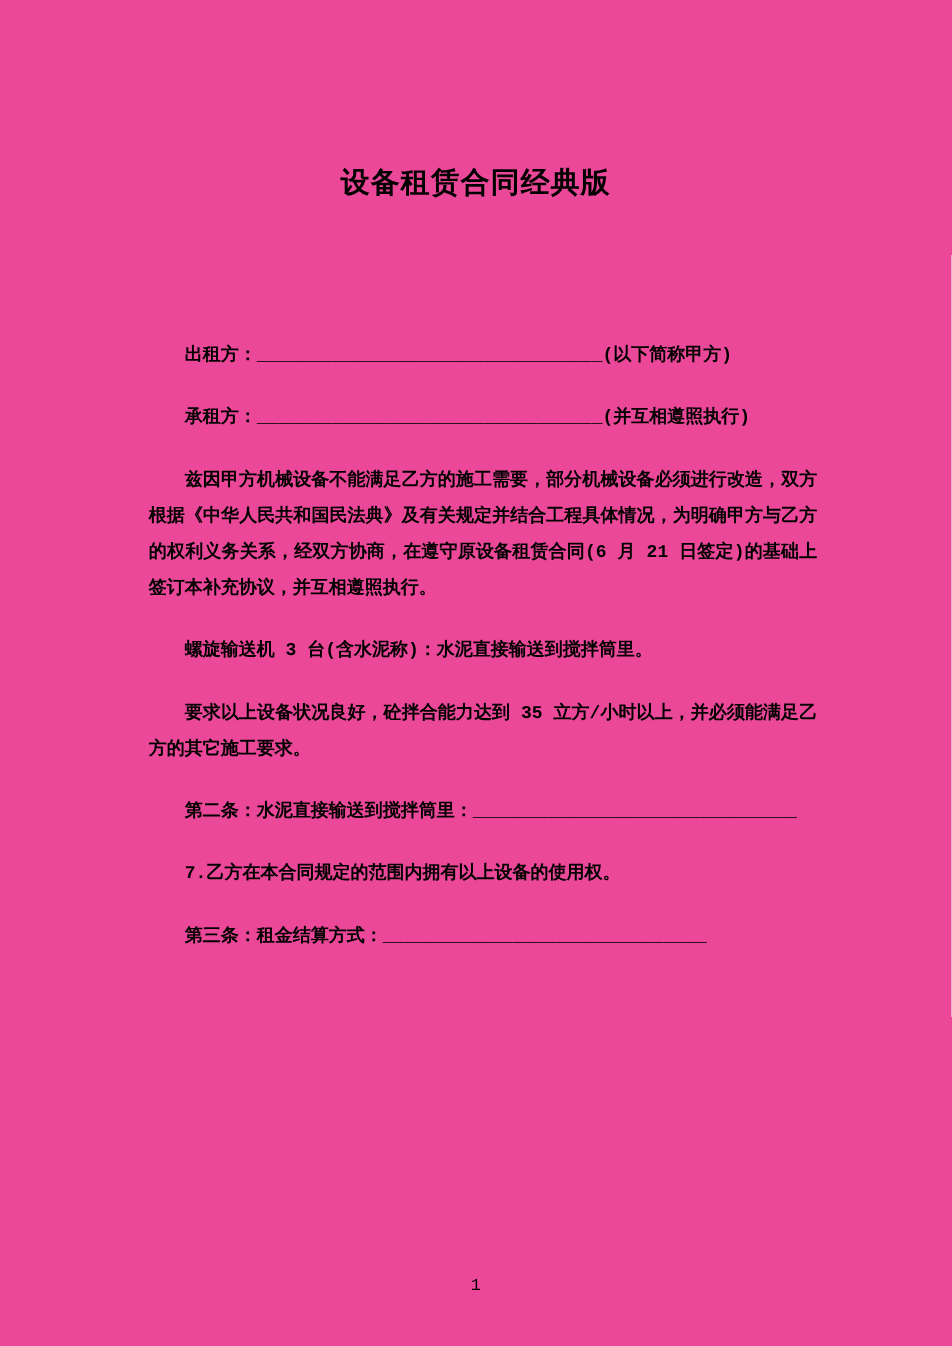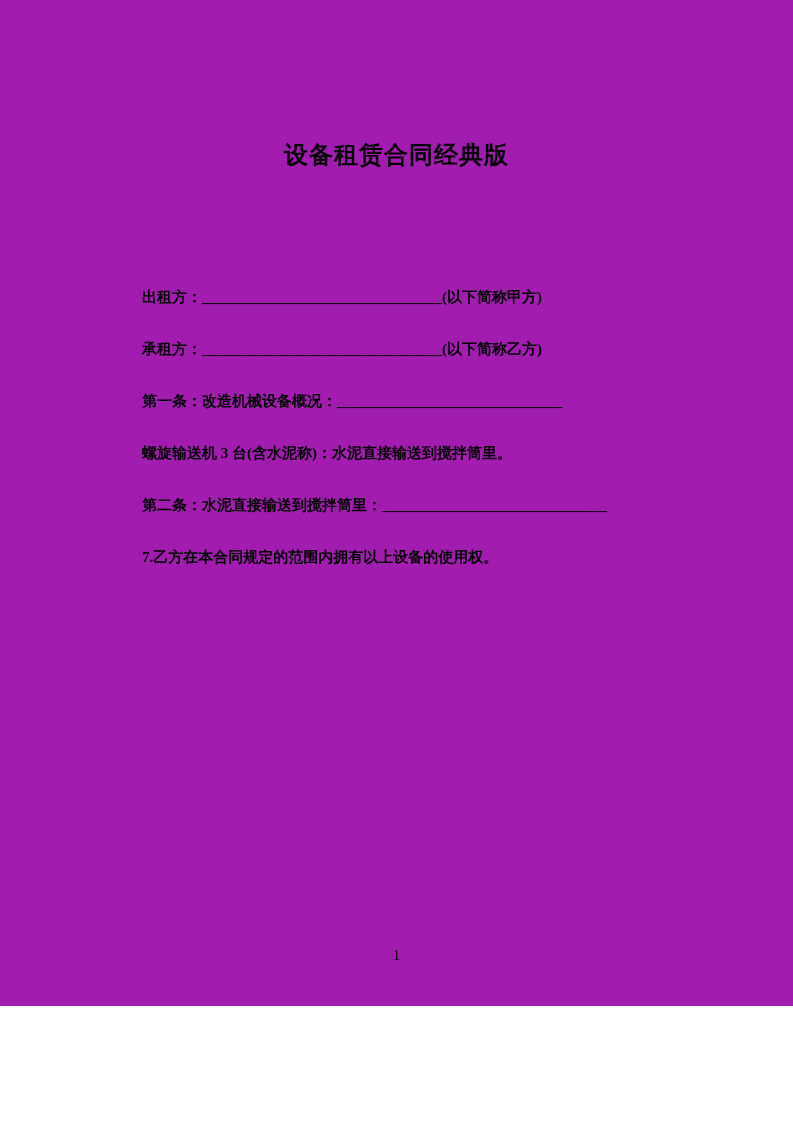--- a/index.html
+++ b/index.html
@@ -3,41 +3,41 @@
 <meta charset="utf-8">
 <style>
   html, body {
     margin: 0;
     padding: 0;
     background: #ffffff;
   }
   .page {
     position: relative;
     width: 793px;
-    height: 1006px;
-    background: #a21caf;
+    height: 1122px;
+    background: #ec4899;
     color: #000000;
-    font-family: Liberation Serif, serif;
+    font-family: Liberation Mono, monospace;
     overflow: hidden;
     box-sizing: border-box;
   }
   .content {
     box-sizing: border-box;
     padding: 140px 112px 0 112px;
   }
   .doc-title {
     margin: 0 0 112px 0;
     font-size: 24px;
     line-height: 30px;
     font-weight: 700;
     text-align: center;
     letter-spacing: 1px;
   }
   .para {
-    margin: 0 0 22px 0;
+    margin: 0 0 22px 12px;
     font-size: 15px;
     line-height: 30px;
     font-weight: 700;
     text-indent: 2em;
     text-align: justify;
     word-break: break-all;
   }
   .page-number {
     position: absolute;
     left: 0;
@@ -52,31 +52,33 @@
 </head>
 <body>
 
 <div class="page">
   <div class="content">
 
     <h1 class="doc-title">设备租赁合同经典版</h1>
 
     <p class="para">出租方：________________________________(以下简称甲方)</p>
 
-    <p class="para">承租方：________________________________(以下简称乙方)</p>
+    <p class="para">承租方：________________________________(并互相遵照执行)</p>
 
+    <p class="para">兹因甲方机械设备不能满足乙方的施工需要，部分机械设备必须进行改造，双方根据《中华人民共和国民法典》及有关规定并结合工程具体情况，为明确甲方与乙方的权利义务关系，经双方协商，在遵守原设备租赁合同(6 月 21 日签定)的基础上签订本补充协议，并互相遵照执行。</p>
 
-    <p class="para">第一条：改造机械设备概况：______________________________</p>
 
 
     <p class="para">螺旋输送机 3 台(含水泥称)：水泥直接输送到搅拌筒里。</p>
 
+    <p class="para">要求以上设备状况良好，砼拌合能力达到 35 立方/小时以上，并必须能满足乙方的其它施工要求。</p>
 
     <p class="para">第二条：水泥直接输送到搅拌筒里：______________________________</p>
 
 
     <p class="para">7.乙方在本合同规定的范围内拥有以上设备的使用权。</p>
 
+    <p class="para">第三条：租金结算方式：______________________________</p>
 
   </div>
 
   <div class="page-number">1</div>
 </div>
 
 </body></html>

